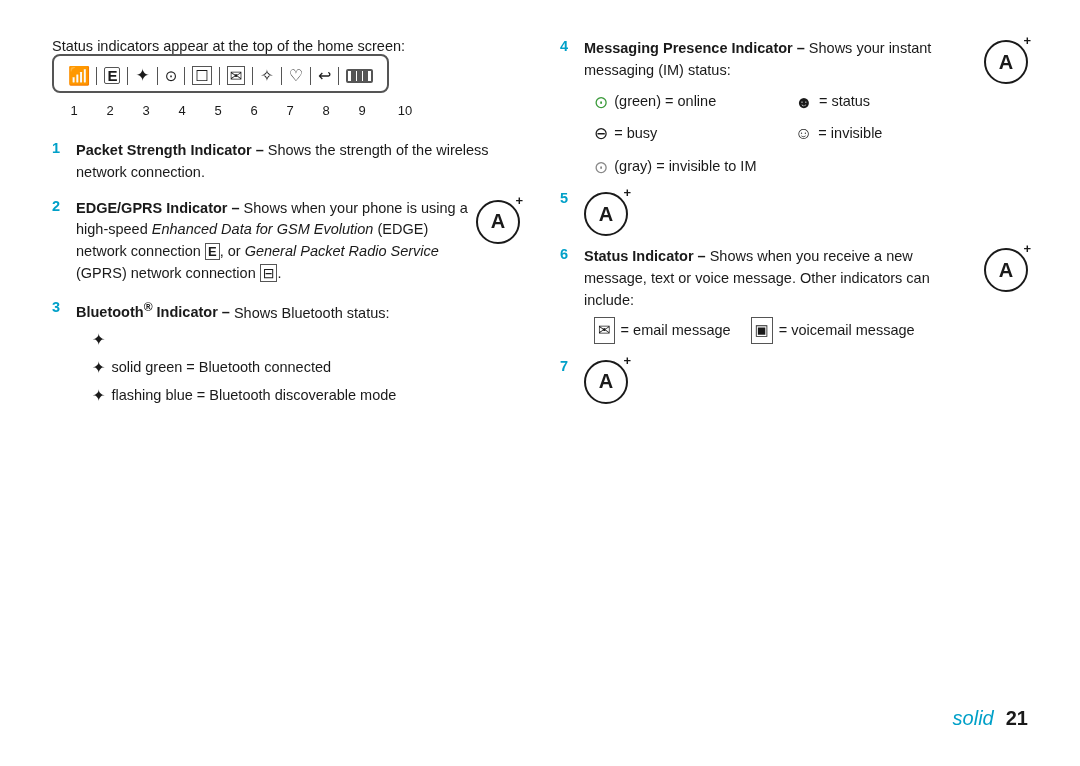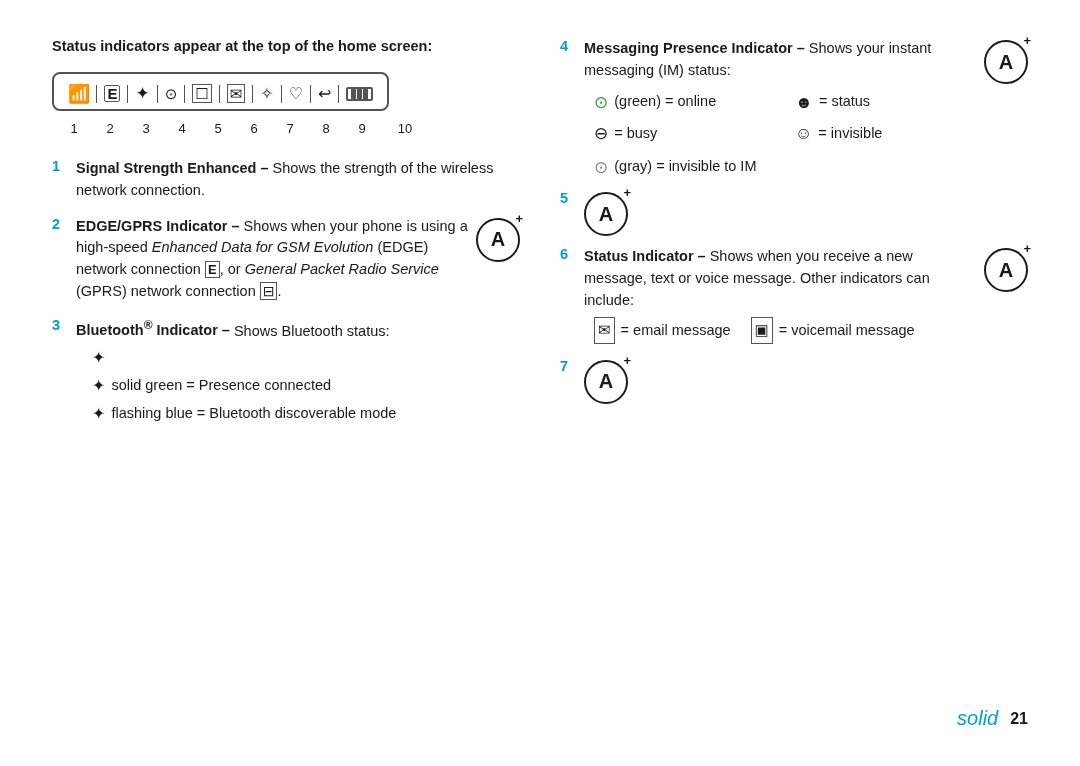--- a/index.html
+++ b/index.html
@@ -29,22 +29,20 @@
       flex: 1;
       min-width: 0;
     }
     .right-col {
       flex: 1;
       min-width: 0;
     }
     .intro-text {
       font-size: 14.5px;
       color: #1a1a1a;
-      margin-bottom: 18px;
-      font-weight: bold;
     }
     
     .status-bar-container {
       border: 2px solid #555;
       border-radius: 8px;
       padding: 10px 14px 6px 14px;
       display: inline-block;
       margin-bottom: 6px;
       background: #fff;
     }
@@ -146,21 +144,21 @@
       align-items: center;
       padding-top: 10px;
       gap: 12px;
     }
     .footer-basics {
       font-size: 20px;
       color: #00a0c8;
       font-style: italic;
     }
     .footer-page {
-      font-size: 16px;
+      font-size: 20px;
       font-weight: bold;
       color: #1a1a1a;
     }
     .divider-line {
       width: 1px;
       height: 18px;
       background: #555;
       display: inline-block;
       vertical-align: middle;
       margin: 0 2px;
@@ -225,21 +223,21 @@
           <span class="num-cell">7</span>
           <span class="num-cell">8</span>
           <span class="num-cell">9</span>
           <span class="num-cell" style="width:50px;">10</span>
         </div>
       </div>
 
       <div class="item">
         <span class="item-num">1</span>
         <div class="item-content">
-          <b>Signal Strength Enhanced –</b> Shows the strength of the wireless network connection.
+          <b>Packet Strength Indicator –</b> Shows the strength of the wireless network connection.
         </div>
       </div>
 
       <div class="item">
         <span class="item-num">2</span>
         <div class="item-with-icon">
           <div class="item-content">
             <b>EDGE/GPRS Indicator –</b> Shows when your phone is using a high-speed <em>Enhanced Data for GSM Evolution</em> (EDGE) network connection <span style="font-weight:bold; border:1.5px solid #555; padding:0 2px; font-size:13px;">E</span>, or <em>General Packet Radio Service</em> (GPRS) network connection <span style="font-size:14px; border:1.5px solid #555; padding:0 2px;">⊟</span>.
           </div>
           <div style="display:flex;align-items:center;justify-content:center;width:44px;height:44px;border:2.5px solid #1a1a1a;border-radius:50%;font-size:22px;font-weight:bold;flex-shrink:0;position:relative;margin-top:2px;">
@@ -251,21 +249,21 @@
 
       <div class="item">
         <span class="item-num">3</span>
         <div class="item-content">
           <b>Bluetooth<sup>®</sup> Indicator –</b> Shows Bluetooth status:
           <div class="sub-item">
             <span class="bullet-icon">✦</span>
           </div>
           <div class="sub-item">
             <span class="bullet-icon">✦</span>
-            <span>solid green = Presence connected</span>
+            <span>solid green = Bluetooth connected</span>
           </div>
           <div class="sub-item">
             <span class="bullet-icon">✦</span>
             <span>flashing blue = Bluetooth discoverable mode</span>
           </div>
         </div>
       </div>
 
     </div>
 

